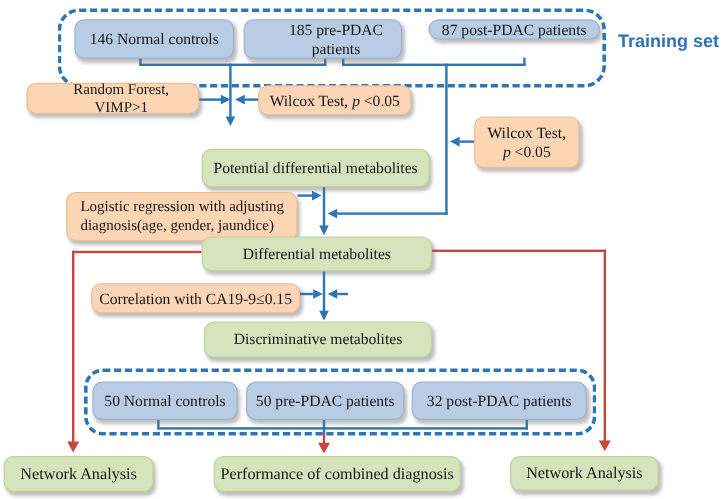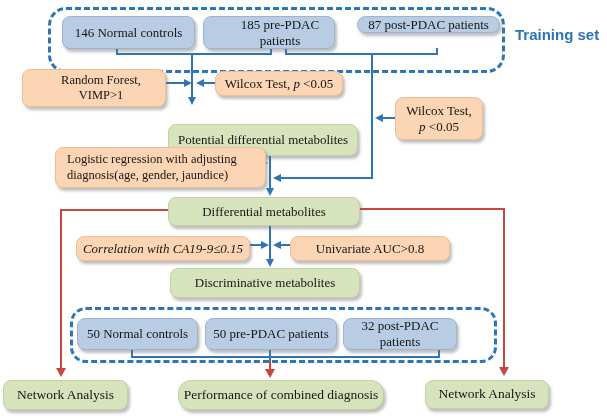--- a/index.html
+++ b/index.html
@@ -67,21 +67,21 @@
   <div class="ln h" style="left:285px;top:53px;width:153px;"></div>
   <div class="ln v" style="left:436px;top:48px;height:7px;"></div>
 
   <div class="ln v" style="left:191px;top:53px;height:46px;"></div>
   <div class="ar d" style="left:188px;top:97px;"></div>
 
   <div class="ln v" style="left:371px;top:53px;height:126px;"></div>
   <div class="ln h" style="left:281px;top:177px;width:92px;"></div>
   <div class="ar l" style="left:273px;top:174px;"></div>
 
-  <div class="box orange" style="left:22px;top:69px;width:144px;height:38px;font-size:12.5px;padding-left:16px;">
+  <div class="box orange" style="left:22px;top:69px;width:144px;height:26px;font-size:12.5px;padding-left:16px;">
     <span>Random Forest, VIMP&gt;1</span>
   </div>
   <div class="ln h" style="left:166px;top:82px;width:19px;"></div>
   <div class="ar r" style="left:184px;top:79px;"></div>
 
   <div class="box orange" style="left:215px;top:71px;width:128px;height:25px;">
     <span class="row"><span>Wilcox Test, </span><span class="it">p</span><span> &lt;0.05</span></span>
   </div>
   <div class="ln h" style="left:204px;top:82px;width:11px;"></div>
   <div class="ar l" style="left:196px;top:79px;"></div>
@@ -93,77 +93,74 @@
   <div class="ln h" style="left:383px;top:117px;width:12px;"></div>
   <div class="ar l" style="left:375px;top:114px;"></div>
 
   <div class="box green" style="left:168px;top:106px;width:190px;height:32px;margin-top:18px;">
     <span>Potential differential metabolites</span>
   </div>
 
   <div class="ln v" style="left:269px;top:138px;height:52px;"></div>
   <div class="ar d" style="left:266px;top:188px;"></div>
 
-  <div class="box orange leftalign" style="left:55px;top:147px;width:211px;height:41px;">
+  <div class="box orange leftalign" style="left:55px;top:160px;width:193px;height:41px;">
     <span class="row">Logistic regression with adjusting</span>
     <span class="row">diagnosis(age, gender, jaundice)</span>
   </div>
   <div class="ln h" style="left:248px;top:162px;width:12px;"></div>
   <div class="ar r" style="left:260px;top:159px;"></div>
 
   <div class="box green" style="left:168px;top:197px;width:192px;height:29px;">
     <span>Differential metabolites</span>
   </div>
 
   <div class="ln h red" style="left:60px;top:209px;width:108px;"></div>
   <div class="ln v red" style="left:60px;top:209px;height:160px;"></div>
   <div class="ar red d" style="left:56px;top:368px;"></div>
   <div class="ln h red" style="left:360px;top:208px;width:145px;"></div>
   <div class="ln v red" style="left:503px;top:208px;height:160px;"></div>
   <div class="ar red d" style="left:499px;top:367px;"></div>
 
   <div class="ln v" style="left:269px;top:226px;height:35px;"></div>
   <div class="ar d" style="left:266px;top:259px;"></div>
 
-  <div class="box orange" style="left:76px;top:236px;width:174px;height:25px;font-style:italic;">
+  <div class="box orange" style="left:76px;top:236px;width:174px;height:25px;">
     <span>Correlation with CA19-9≤0.15</span>
   </div>
   <div class="ln h" style="left:250px;top:244px;width:11px;"></div>
   <div class="ar r" style="left:261px;top:241px;"></div>
 
-  <div class="box orange" style="left:290px;top:236px;width:160px;height:25px;">
-    <span>Univariate AUC&gt;0.8</span>
-  </div>
   <div class="ln h" style="left:281px;top:244px;width:9px;"></div>
   <div class="ar l" style="left:273px;top:241px;"></div>
 
   <div class="box green" style="left:170px;top:268px;width:190px;height:30px;">
     <span>Discriminative metabolites</span>
   </div>
 
   <div class="box blue" style="left:77px;top:318px;width:121px;height:32px;">
     <span>50 Normal controls</span>
   </div>
   <div class="box blue" style="left:205px;top:318px;width:132px;height:32px;">
     <span>50 pre-PDAC patients</span>
   </div>
-  <div class="box blue" style="left:343px;top:318px;width:114px;height:32px;">
+  <div class="box blue" style="left:343px;top:318px;width:146px;height:32px;">
     <span>32 post-PDAC patients</span>
   </div>
 
   <div class="ln v" style="left:131px;top:350px;height:8px;"></div>
   <div class="ln h" style="left:131px;top:356px;width:309px;"></div>
   <div class="ln v" style="left:438px;top:350px;height:8px;"></div>
   <div class="ln v" style="left:269px;top:350px;height:12px;"></div>
   <div class="ln v red" style="left:269px;top:361px;height:9px;"></div>
   <div class="ar red d" style="left:265px;top:369px;"></div>
 
   <div class="box green" style="left:3px;top:380px;width:125px;height:30px;font-size:13.5px;">
     <span>Network Analysis</span>
   </div>
-  <div class="box green" style="left:178px;top:380px;width:206px;height:30px;font-size:13.5px;border-radius:13px;">
+  <div class="box green" style="left:178px;top:380px;width:206px;height:30px;font-size:13.5px;">
     <span>Performance of combined diagnosis</span>
   </div>
   <div class="box green" style="left:425px;top:380px;width:124px;height:29px;font-size:13.5px;">
     <span>Network Analysis</span>
   </div>
 
 </div>
 
 </body></html>

